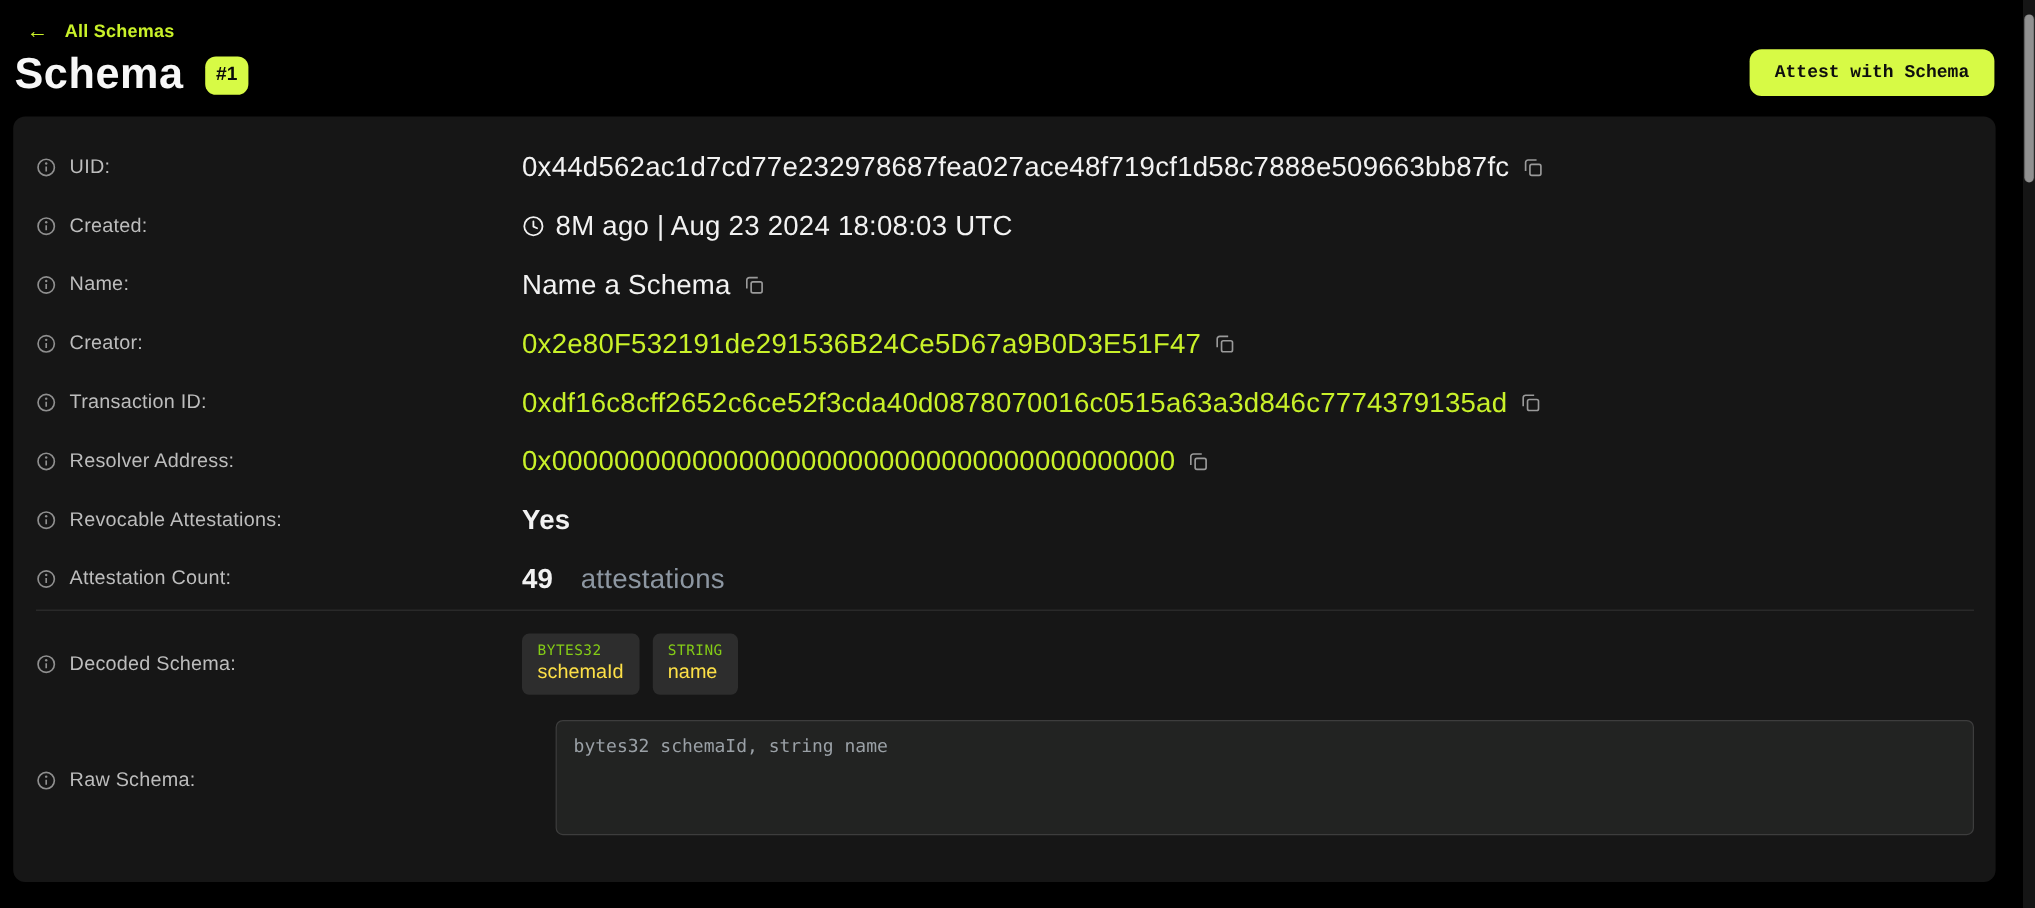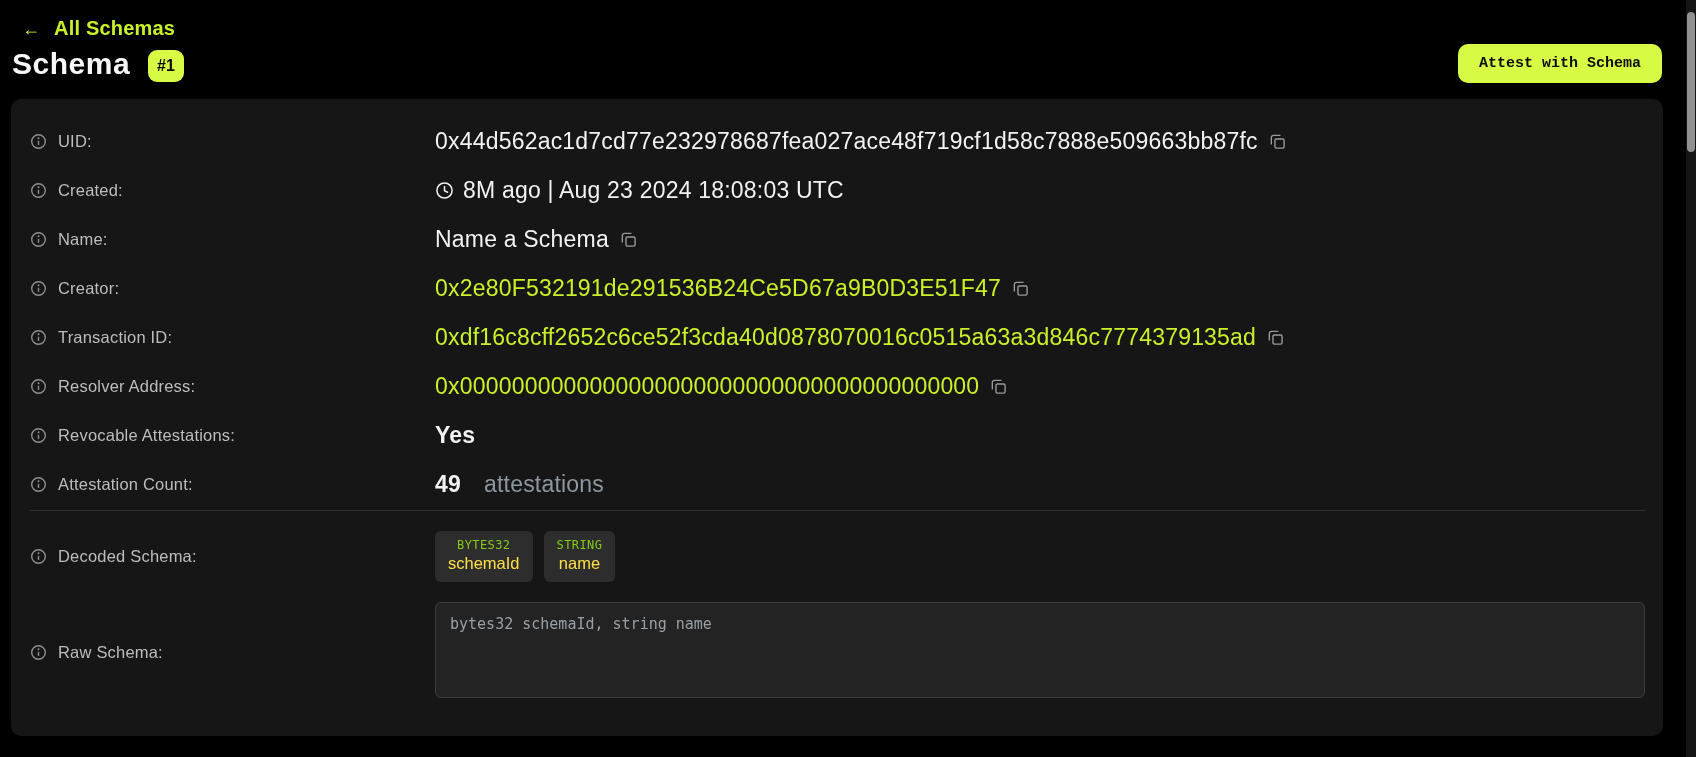--- a/index.html
+++ b/index.html
@@ -9,24 +9,24 @@
   
   .scrollbar-track { position:fixed; top:0; right:0; width:10px; height:757px; background:#151515; }
   .scrollbar-thumb { position:absolute; top:12px; left:1px; width:8px; height:140px;
                      background:#919191; border-radius:4px; }
 
   
   .page { width:1686px; }
   .back-link { display:inline-flex; align-items:center; gap:14px; margin:17px 0 0 22px;
                text-decoration:none; cursor:pointer; }
   .back-arrow { color:#c9f129; font-size:18px; font-weight:700; line-height:1; }
-  .back-label { color:#c9f129; font-size:20px; font-weight:700; letter-spacing:.2px; }
+  .back-label { color:#c9f129; font-size:15px; font-weight:700; letter-spacing:.2px; }
 
   .title-row { display:flex; align-items:center; margin:4px 24px 0 12px; }
-  .page-title { color:#f7f7f7; font-size:30px; font-weight:700; letter-spacing:.5px; line-height:1.1; }
+  .page-title { color:#f7f7f7; font-size:36px; font-weight:700; letter-spacing:.5px; line-height:1.1; }
   .schema-badge { margin-left:18px; margin-top:4px; background:#d7fa45; color:#0a0a0a;
                   font-size:16px; font-weight:700; padding:7px 9px; border-radius:9px; }
   .header-spacer { flex:1; }
   .attest-btn { background:#d7fa45; color:#0e0e0e; border:none; border-radius:10px;
                 font-family:Liberation Mono, monospace; font-size:15px; font-weight:700;
                 padding:11px 21px; cursor:pointer; }
 
   
   .panel { margin:16px 23px 0 11px; background:#161616; border-radius:10px;
            padding:18px 18px 34px 19px; }
@@ -40,31 +40,31 @@
   .val-link  { color:#c9f129; text-decoration:none; cursor:pointer; font-weight:400; }
   .val-bold  { font-weight:700; }
   .muted-link { color:#8d97a2; text-decoration:none; cursor:pointer; margin-left:14px; }
 
   .icon { display:inline-flex; align-items:center; justify-content:center; }
   .copy-btn { cursor:pointer; display:inline-flex; margin-left:2px; }
 
   .divider { border-top:1px solid #2e2e2e; margin-top:1px; }
 
   
-  .decoded-row { display:flex; align-items:center; margin-top:7px; height:76px;text-align:center; }
+  .decoded-row { display:flex; align-items:center; margin-top:7px; height:76px; }
   .chips { display:flex; gap:11px; }
   .chip { background:#2d2d2d; border-radius:6px; padding:7px 13px 9px; display:flex;
           flex-direction:column; gap:2px; min-width:56px; }
   .chip-type { font-family:"DejaVu Sans Mono", monospace; font-size:12px; color:#84cc16;
                letter-spacing:.4px; }
   .chip-name { font-size:16.5px; color:#fde047; font-weight:500; }
 
   
   .raw-row { display:flex; align-items:center; margin-top:8px; }
-  .raw-box-wrap { flex:1; }
+  .raw-box-wrap { flex:1;margin-left:28px; }
   .raw-textarea { width:100%; height:96px; background:#222322; border:1px solid #3d3d3d;
                   border-radius:6px; resize:none; padding:12px 14px;
                   font-family:"DejaVu Sans Mono", monospace; font-size:15px; color:#9aa0a6;
                   outline:none; }
   svg { display:block; }
 </style>
 </head>
 <body>
 
 <div class="page">

